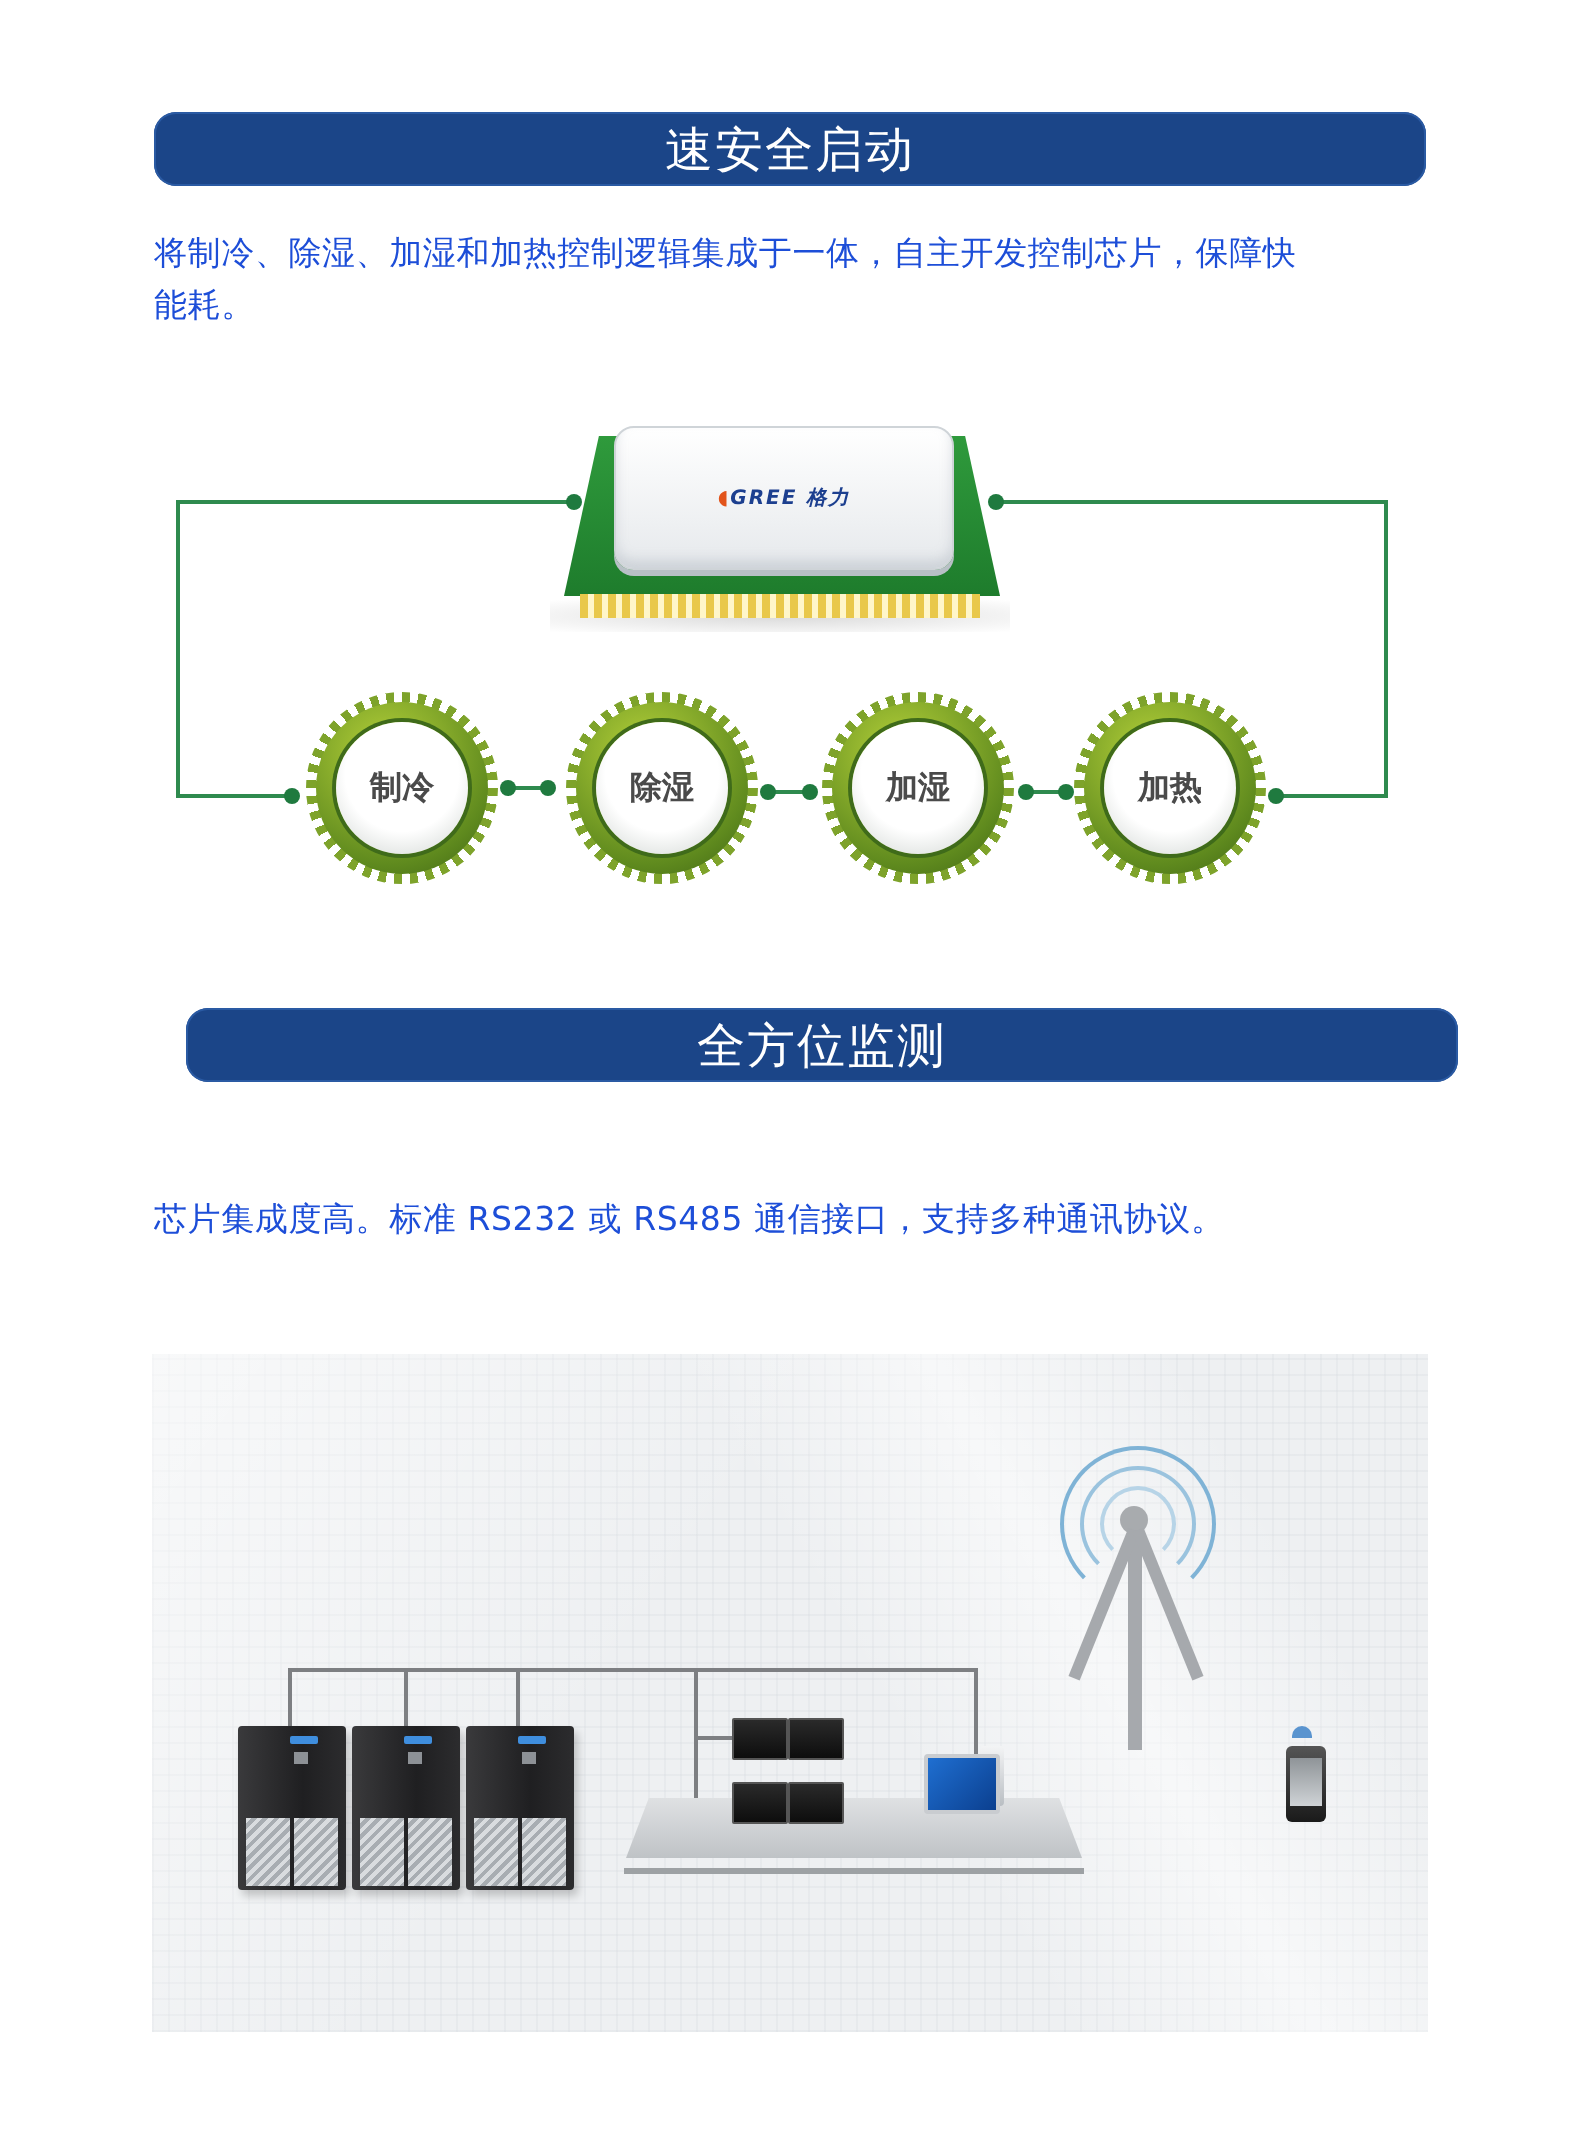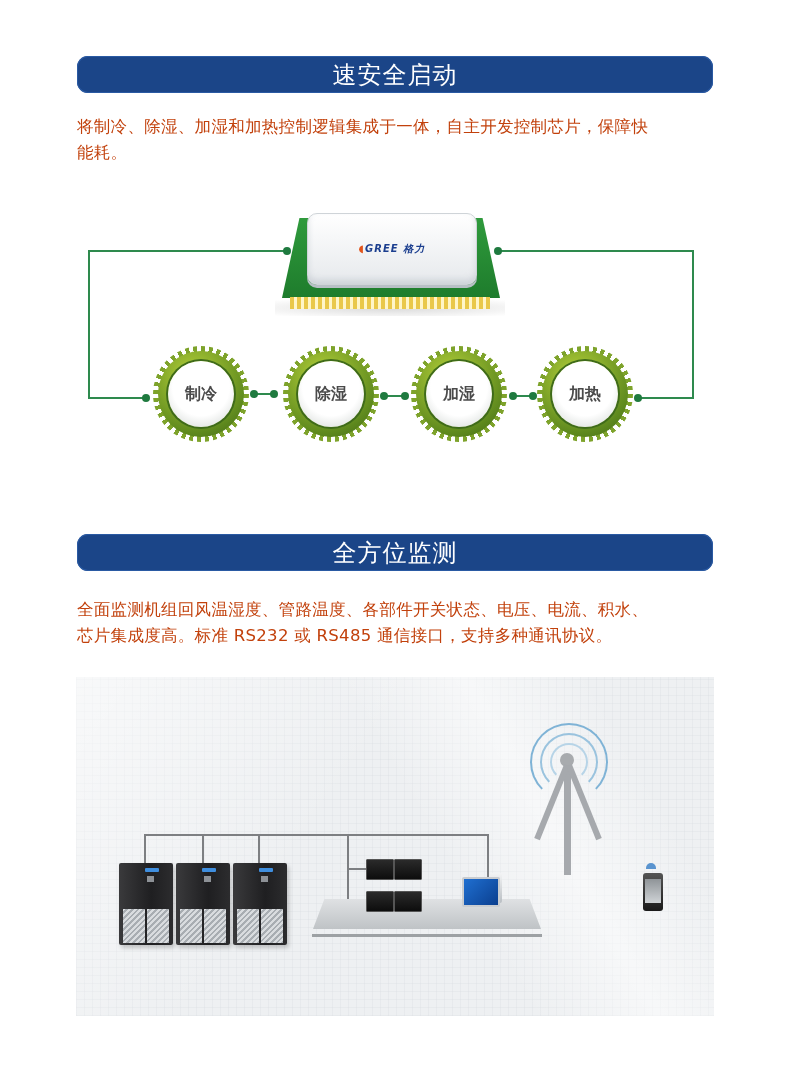--- a/index.html
+++ b/index.html
@@ -9,21 +9,21 @@
     }
     .section-banner {
       position: absolute; left: 77px; width: 636px; height: 37px;
       background: #1b4588; border-radius: 11px;
       box-shadow: inset 0 0 0 1px #2a5aa3;
       display: flex; align-items: center; justify-content: center;
     }
     .section-banner span { color: #ffffff; font-size: 24px; letter-spacing: 1px; }
     .para {
       position: absolute; left: 77px; width: 640px;
-      font-size: 16.5px; line-height: 26px; color: #c2410c; letter-spacing: 0.3px;
+      font-size: 16.5px; line-height: 26px; color: #1d4ed8; letter-spacing: 0.3px;
     }
     
     .wire { position: absolute; background: #2e8a4e; }
     .dot { position: absolute; width: 8px; height: 8px; border-radius: 50%; background: #1f7a3f; }
     .chip-base {
       position: absolute; left: 282px; top: 218px; width: 218px; height: 80px;
       background: linear-gradient(#2f9a3c, #1e7c2c);
       clip-path: polygon(8% 0, 92% 0, 100% 100%, 0 100%);
     }
     .chip-pins {
@@ -165,26 +165,25 @@
         <span>加湿</span>
       </div>
   </div>
   <div class="gear" style="left:537px; top:346px;">
     <div class="gear-inner">
         <span>加热</span>
       </div>
   </div>
 </div>
 
-<div class="section-banner" style="top:534px;">
+<div class="section-banner" style="top:504px;margin-left:16px;">
   <span>全方位监测</span>
 </div>
 
 <div class="para" style="top:597px;">
-  <div>全面监测机组回风温湿度、管路温度、各部件开关状态、电压、电流、积水、</div>
   <div>芯片集成度高。标准 RS232 或 RS485 通信接口，支持多种通讯协议。</div>
 </div>
 
 <div class="mon-panel">
 
   <div class="pipe" style="left:68px; top:157px; width:344px; height:2px;"></div>
   <div class="pipe" style="left:68px; top:157px; width:2px; height:30px;"></div>
   <div class="pipe" style="left:126px; top:157px; width:2px; height:30px;"></div>
   <div class="pipe" style="left:182px; top:157px; width:2px; height:30px;"></div>
   <div class="pipe" style="left:271px; top:157px; width:2px; height:72px;"></div>

